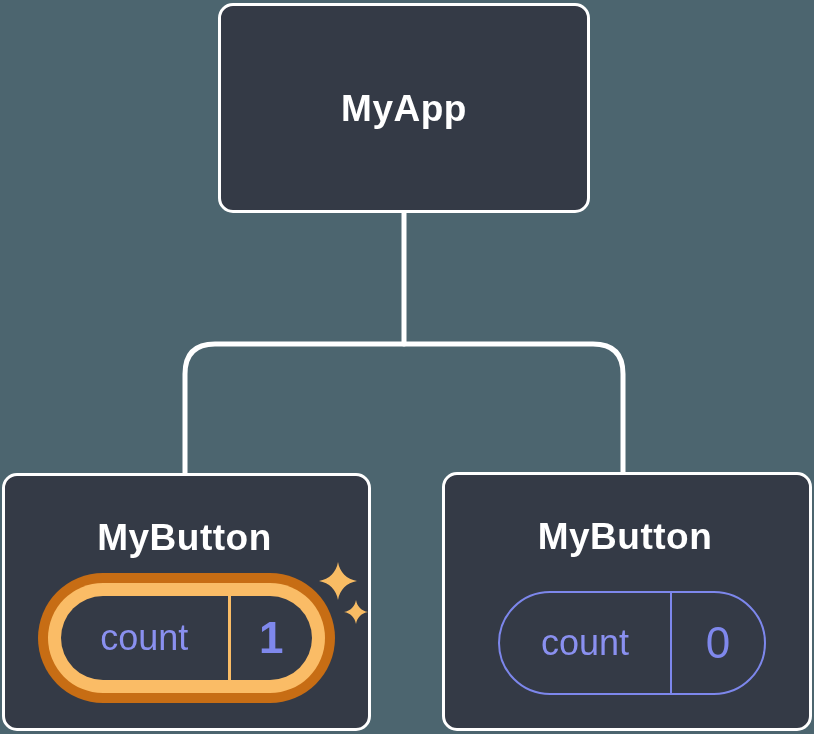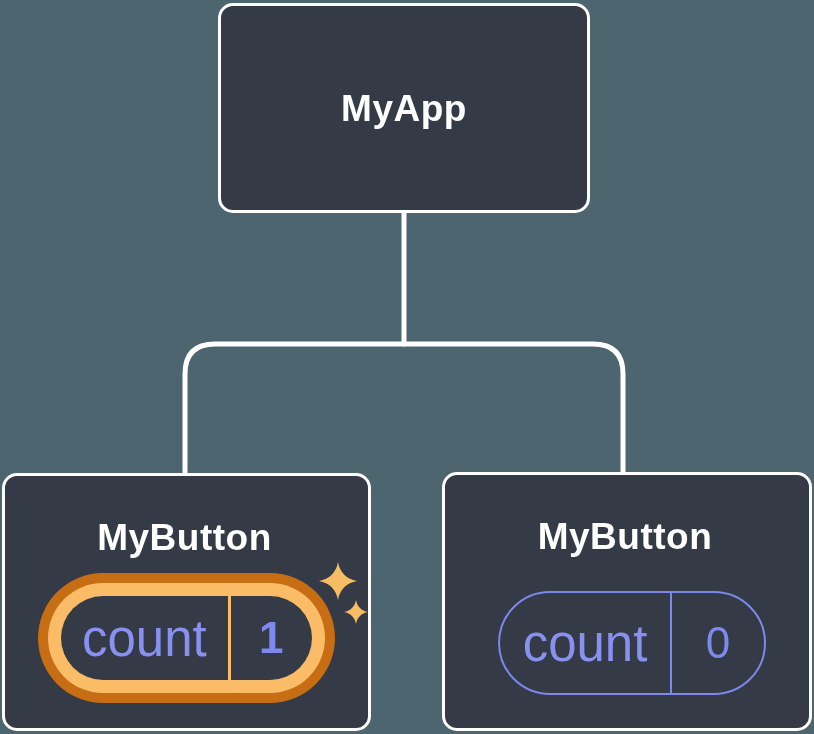--- a/index.html
+++ b/index.html
@@ -98,21 +98,21 @@
     display: flex;
     align-items: stretch;
     overflow: hidden;
   }
   .pill-key {
     flex: 2.05;
     display: flex;
     align-items: center;
     justify-content: center;
     color: #8a90f0;
-    font-size: 51px;
+    font-size: 36px;
     line-height: 1;
     text-align: center;
   }
   .pill-value {
     flex: 1;
     display: flex;
     align-items: center;
     justify-content: center;
     color: #7f88ec;
     font-size: 44px;

